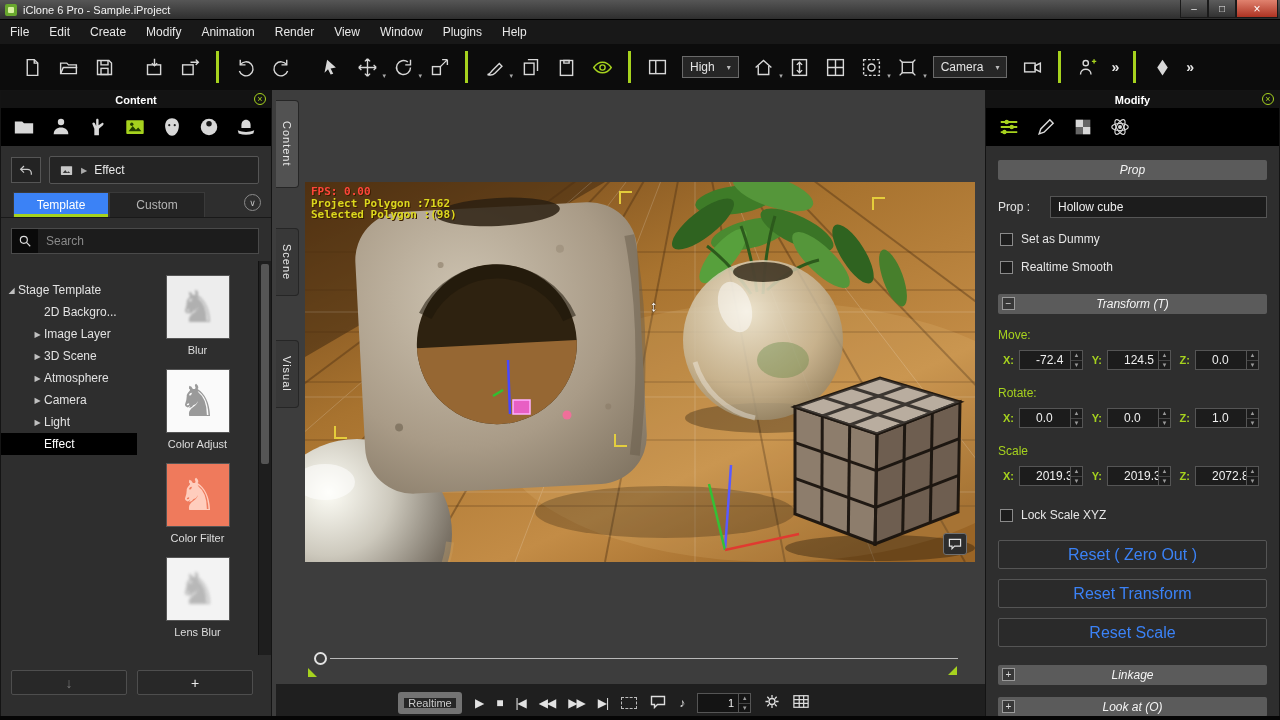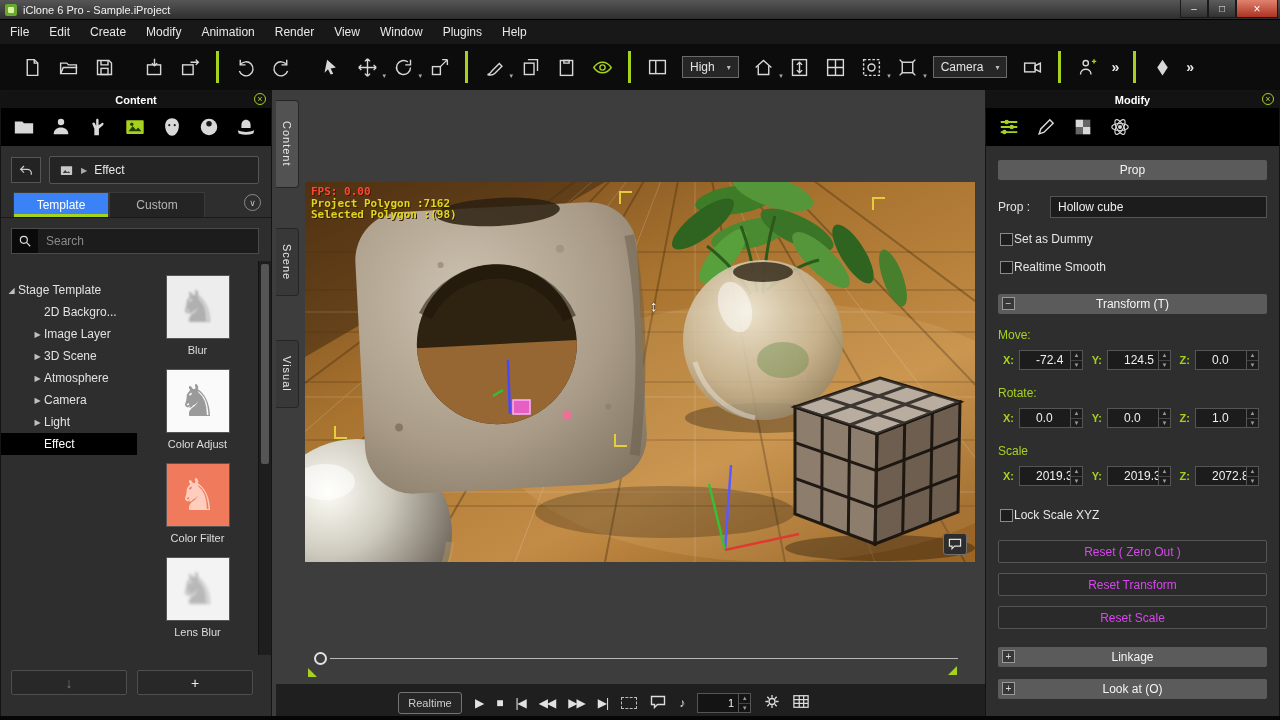--- a/index.html
+++ b/index.html
@@ -90,48 +90,48 @@
   .comment-btn{position:absolute;right:8px;bottom:7px;width:24px;height:22px;background:#2d2d2d;border:1px solid #707070;border-radius:3px;display:flex;align-items:center;justify-content:center;}
   .comment-btn svg{width:14px;height:12px;fill:none;stroke:#e0e0e0;stroke-width:1.4;}
 
   
   .playstrip{position:absolute;left:276px;top:684px;width:709px;height:36px;background:#1f1f1f;}
   .timeline-knob{position:absolute;left:314px;top:652px;width:13px;height:13px;border:2px solid #e2e2e2;border-radius:50%;background:#3d3d3d;}
   .timeline-line{position:absolute;left:330px;top:658px;width:628px;height:1px;background:#cfcfcf;opacity:.85;}
   .tl-markL{position:absolute;left:308px;top:668px;width:0;height:0;border-bottom:9px solid var(--accent);border-right:9px solid transparent;}
   .tl-markR{position:absolute;left:948px;top:666px;width:0;height:0;border-bottom:9px solid var(--accent);border-left:9px solid transparent;}
   .playbar{position:absolute;left:398px;top:691px;height:24px;display:flex;align-items:center;gap:13px;color:#e2e2e2;}
-  .rt-btn{width:64px;height:22px;border:1px solid #737373;background:#262626;border-radius:3px;display:flex;align-items:center;justify-content:center;font-size:11px;color:#ccc;flex:0 0 auto;}
+  .rt-btn{width:64px;height:22px;border:6px solid #737373;background:#262626;border-radius:3px;display:flex;align-items:center;justify-content:center;font-size:11px;color:#ccc;flex:0 0 auto;}
   .pico{font-size:12px;letter-spacing:-1px;flex:0 0 auto;}
   .marquee{width:16px;height:12px;border:1px dashed #bbb;flex:0 0 auto;}
   .bubble svg{width:16px;height:14px;fill:none;stroke:#ddd;stroke-width:1.4;}
   .framebox{width:54px;height:20px;background:#141414;border:1px solid #555;display:flex;flex:0 0 auto;}
   .fval{flex:1;display:flex;align-items:center;justify-content:flex-end;padding-right:4px;font-size:11px;color:#eee;}
   .spincol{width:12px;border-left:1px solid #555;display:flex;flex-direction:column;}
   .spincol span{flex:1;font-size:6px;color:#999;display:flex;align-items:center;justify-content:center;border-bottom:1px solid #444;}
   .spincol span:last-child{border-bottom:none;}
   .gearico svg,.gridico svg{width:16px;height:15px;stroke:#ddd;fill:none;stroke-width:1.4;}
 
   
   .mbody{padding:14px 12px 0 12px;}
   .sechdr{height:20px;background:#5b5b5b;border-radius:2px;display:flex;align-items:center;justify-content:center;position:relative;}
-  .sechdr .st{font-size:12px;color:#f4f4f4;}
+  .sechdr .st{font-size:12px;color:#f4f4f4;font-style:italic;}
   .tog{position:absolute;left:4px;top:3px;width:13px;height:13px;border:1px solid #9a9a9a;background:#383838;color:#ddd;font-size:10px;line-height:11px;text-align:center;}
   .proprow{display:flex;align-items:center;gap:8px;}
   .proplabel{font-size:12px;color:#e2e2e2;width:44px;flex:0 0 auto;}
   .propinput{flex:1;height:22px;background:#1c1c1c;border:1px solid #555;display:flex;align-items:center;padding:0 7px;font-size:12px;color:#eee;}
-  .cbrow{display:flex;align-items:center;gap:1px;margin-left:2px;}
+  .cbrow{display:flex;align-items:center;gap:8px;margin-left:2px;}
   .cbox{width:13px;height:13px;border:1px solid #8a8a8a;background:#1d1d1d;flex:0 0 auto;}
   .cblabel{font-size:12px;color:#e6e6e6;}
   .glabel{color:var(--accent);font-size:12px;}
   .xyzrow{display:flex;align-items:center;gap:3px;}
   .axl{color:var(--accent);font-size:11px;font-weight:bold;width:16px;text-align:right;margin-right:2px;flex:0 0 auto;}
   .spinbox{width:64px;height:20px;background:#1c1c1c;border:1px solid #555;display:flex;flex:0 0 auto;}
   .sval{flex:1;display:flex;align-items:center;padding-left:16px;font-size:12px;color:#f0f0f0;overflow:hidden;}
-  .mbtn{height:23px;border:1px solid #555;background:#2a2a2a;border-radius:2px;display:flex;align-items:center;justify-content:center;font-size:12px;color:#d946ef;}
+  .mbtn{height:29px;border:1px solid #555;background:#2a2a2a;border-radius:2px;display:flex;align-items:center;justify-content:center;font-size:16px;color:#3b82f6;}
   .mt8{margin-top:8px;}.mt10{margin-top:10px;}.mt12{margin-top:12px;}.mt14{margin-top:14px;}
   .mt16{margin-top:16px;}.mt18{margin-top:18px;}.mt20{margin-top:20px;}.mt22{margin-top:22px;}
   .bottom-edge{position:absolute;left:0;top:716px;width:1280px;height:4px;background:#060606;}
 </style>
 </head>
 <body>
 
 <div id="app">
 
   <div class="titlebar">

